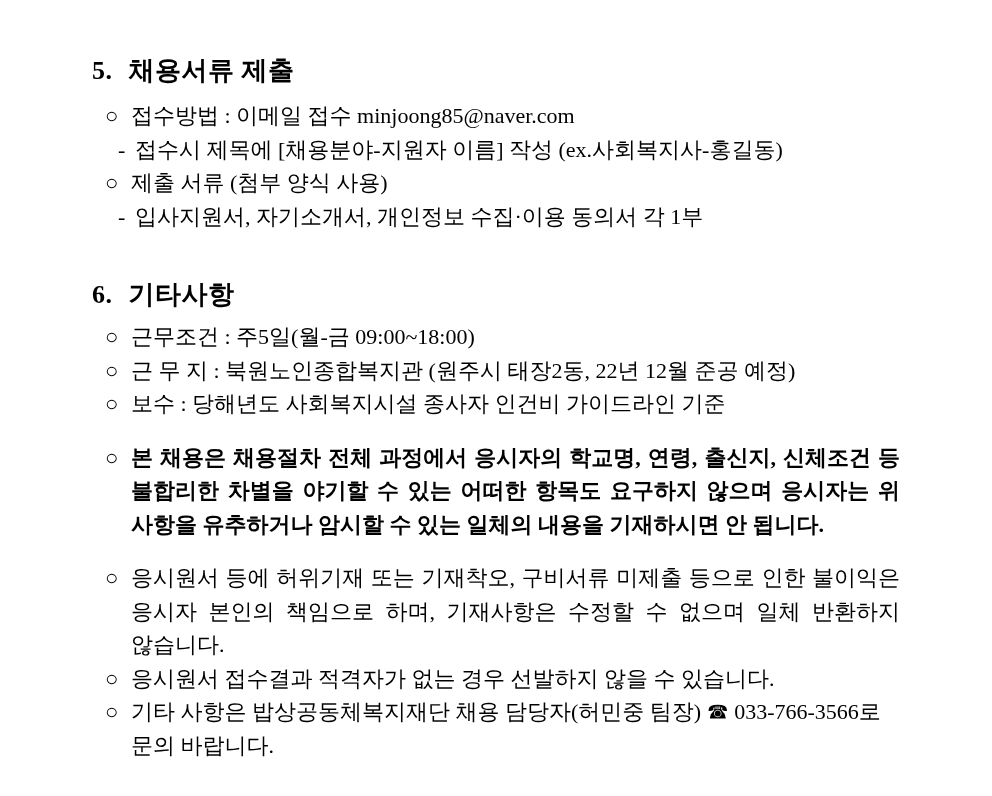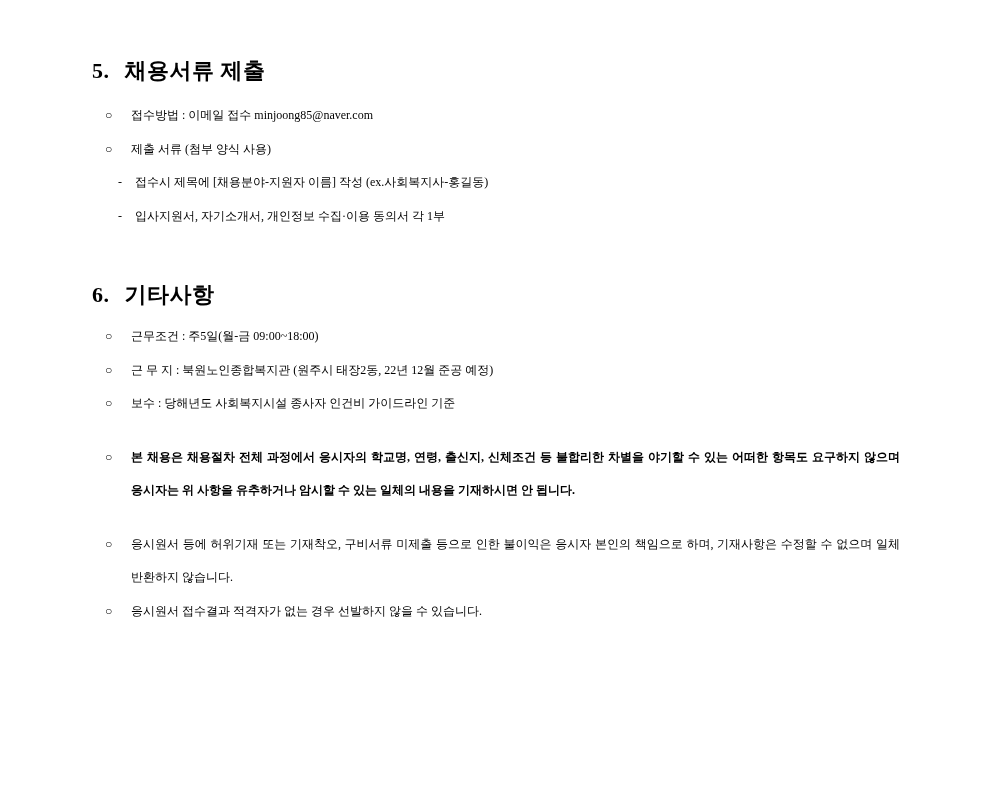--- a/index.html
+++ b/index.html
@@ -17,21 +17,21 @@
   .doc {
     position: relative;
     width: 992px;
     height: 796px;
     box-sizing: border-box;
     padding-top: 57px;
     overflow: hidden;
   }
   .section-title {
     margin: 0 92px 0 92px;
-    font-size: 22px;
+    font-size: 26px;
     font-weight: bold;
     line-height: 28px;
     letter-spacing: 0.5px;
   }
   .section-title .num {
     display: inline-block;
   }
   .section-title .ttl {
     display: inline-block;
     margin-left: 9px;
@@ -40,21 +40,21 @@
     margin: 14px 92px 0 105px;
   }
   .sec6 .section-title {
     margin-top: 48px;
   }
   .sec6 .items {
     margin-top: 11px;
   }
   p.item {
     margin: 0;
-    font-size: 12px;
+    font-size: 22px;
     line-height: 33.5px;
     word-break: keep-all;
   }
   p.item.bullet {
     padding-left: 26px;
     text-indent: -26px;
   }
   p.item.dash {
     margin-left: 13px;
     padding-left: 17px;
@@ -84,25 +84,25 @@
 
   <div class="section sec5">
     <h2 class="section-title">
       <span class="num">5.</span>
       <span class="ttl">채용서류 제출</span>
     </h2>
     <div class="items">
       <p class="item bullet">
         <span class="marker">○</span><span>접수방법 : 이메일 접수 minjoong85@naver.com</span>
       </p>
+      <p class="item dash">
+        <span class="marker">-</span><span>접수시 제목에 [채용분야-지원자 이름] 작성 (ex.사회복지사-홍길동)</span>
+      </p>
       <p class="item bullet">
         <span class="marker">○</span><span>제출 서류 (첨부 양식 사용)</span>
-      </p>
-      <p class="item dash">
-        <span class="marker">-</span><span>접수시 제목에 [채용분야-지원자 이름] 작성 (ex.사회복지사-홍길동)</span>
       </p>
       <p class="item dash">
         <span class="marker">-</span><span>입사지원서, 자기소개서, 개인정보 수집·이용 동의서 각 1부</span>
       </p>
     </div>
   </div>
 
   <div class="section sec6">
     <h2 class="section-title">
       <span class="num">6.</span>
@@ -120,16 +120,19 @@
       </p>
       <p class="item bullet bold justify">
         <span class="marker">○</span><span>본 채용은 채용절차 전체 과정에서 응시자의 학교명, 연령, 출신지, 신체조건 등 불합리한 차별을 야기할 수 있는 어떠한 항목도 요구하지 않으며 응시자는 위 사항을 유추하거나 암시할 수 있는 일체의 내용을 기재하시면 안 됩니다.</span>
       </p>
       <p class="item bullet justify">
         <span class="marker">○</span><span>응시원서 등에 허위기재 또는 기재착오, 구비서류 미제출 등으로 인한 불이익은 응시자 본인의 책임으로 하며, 기재사항은 수정할 수 없으며 일체 반환하지 않습니다.</span>
       </p>
       <p class="item bullet">
         <span class="marker">○</span><span>응시원서 접수결과 적격자가 없는 경우 선발하지 않을 수 있습니다.</span>
       </p>
+      <p class="item bullet">
+        <span class="marker">○</span><span>기타 사항은 밥상공동체복지재단 채용 담당자(허민중 팀장) ☎ 033-766-3566로 문의 바랍니다.</span>
+      </p>
     </div>
   </div>
 
 </div>
 
 </body></html>

